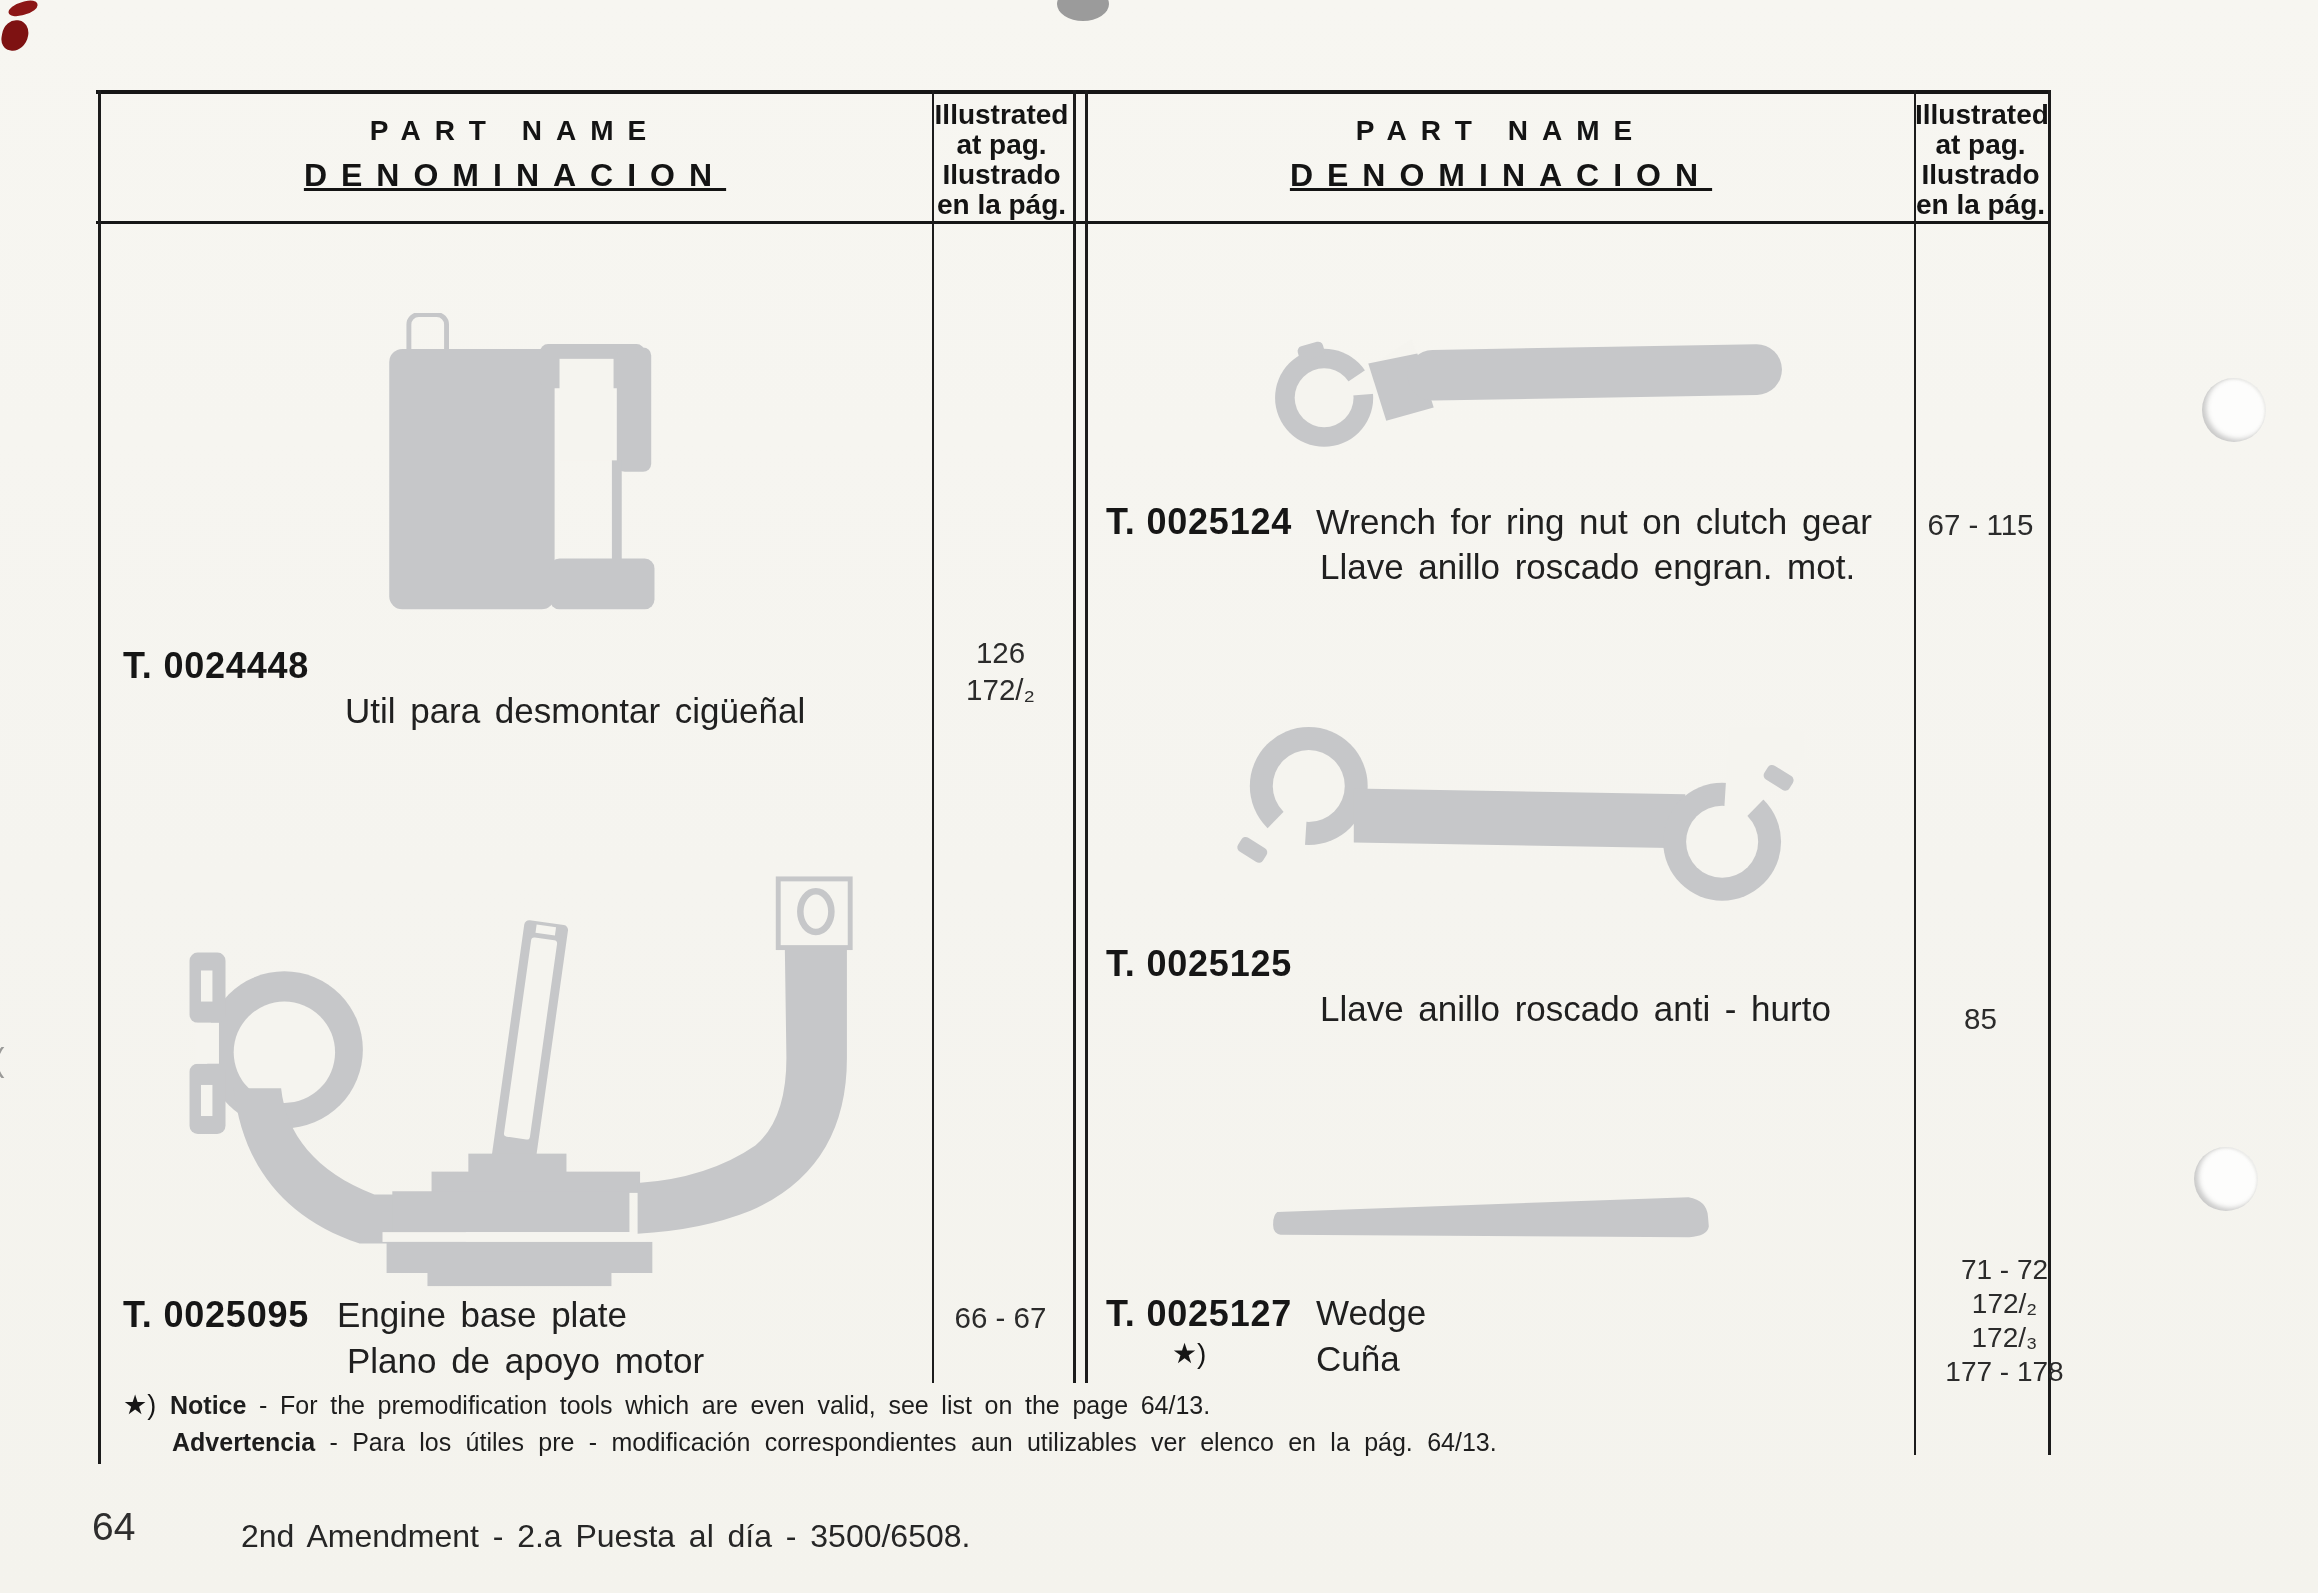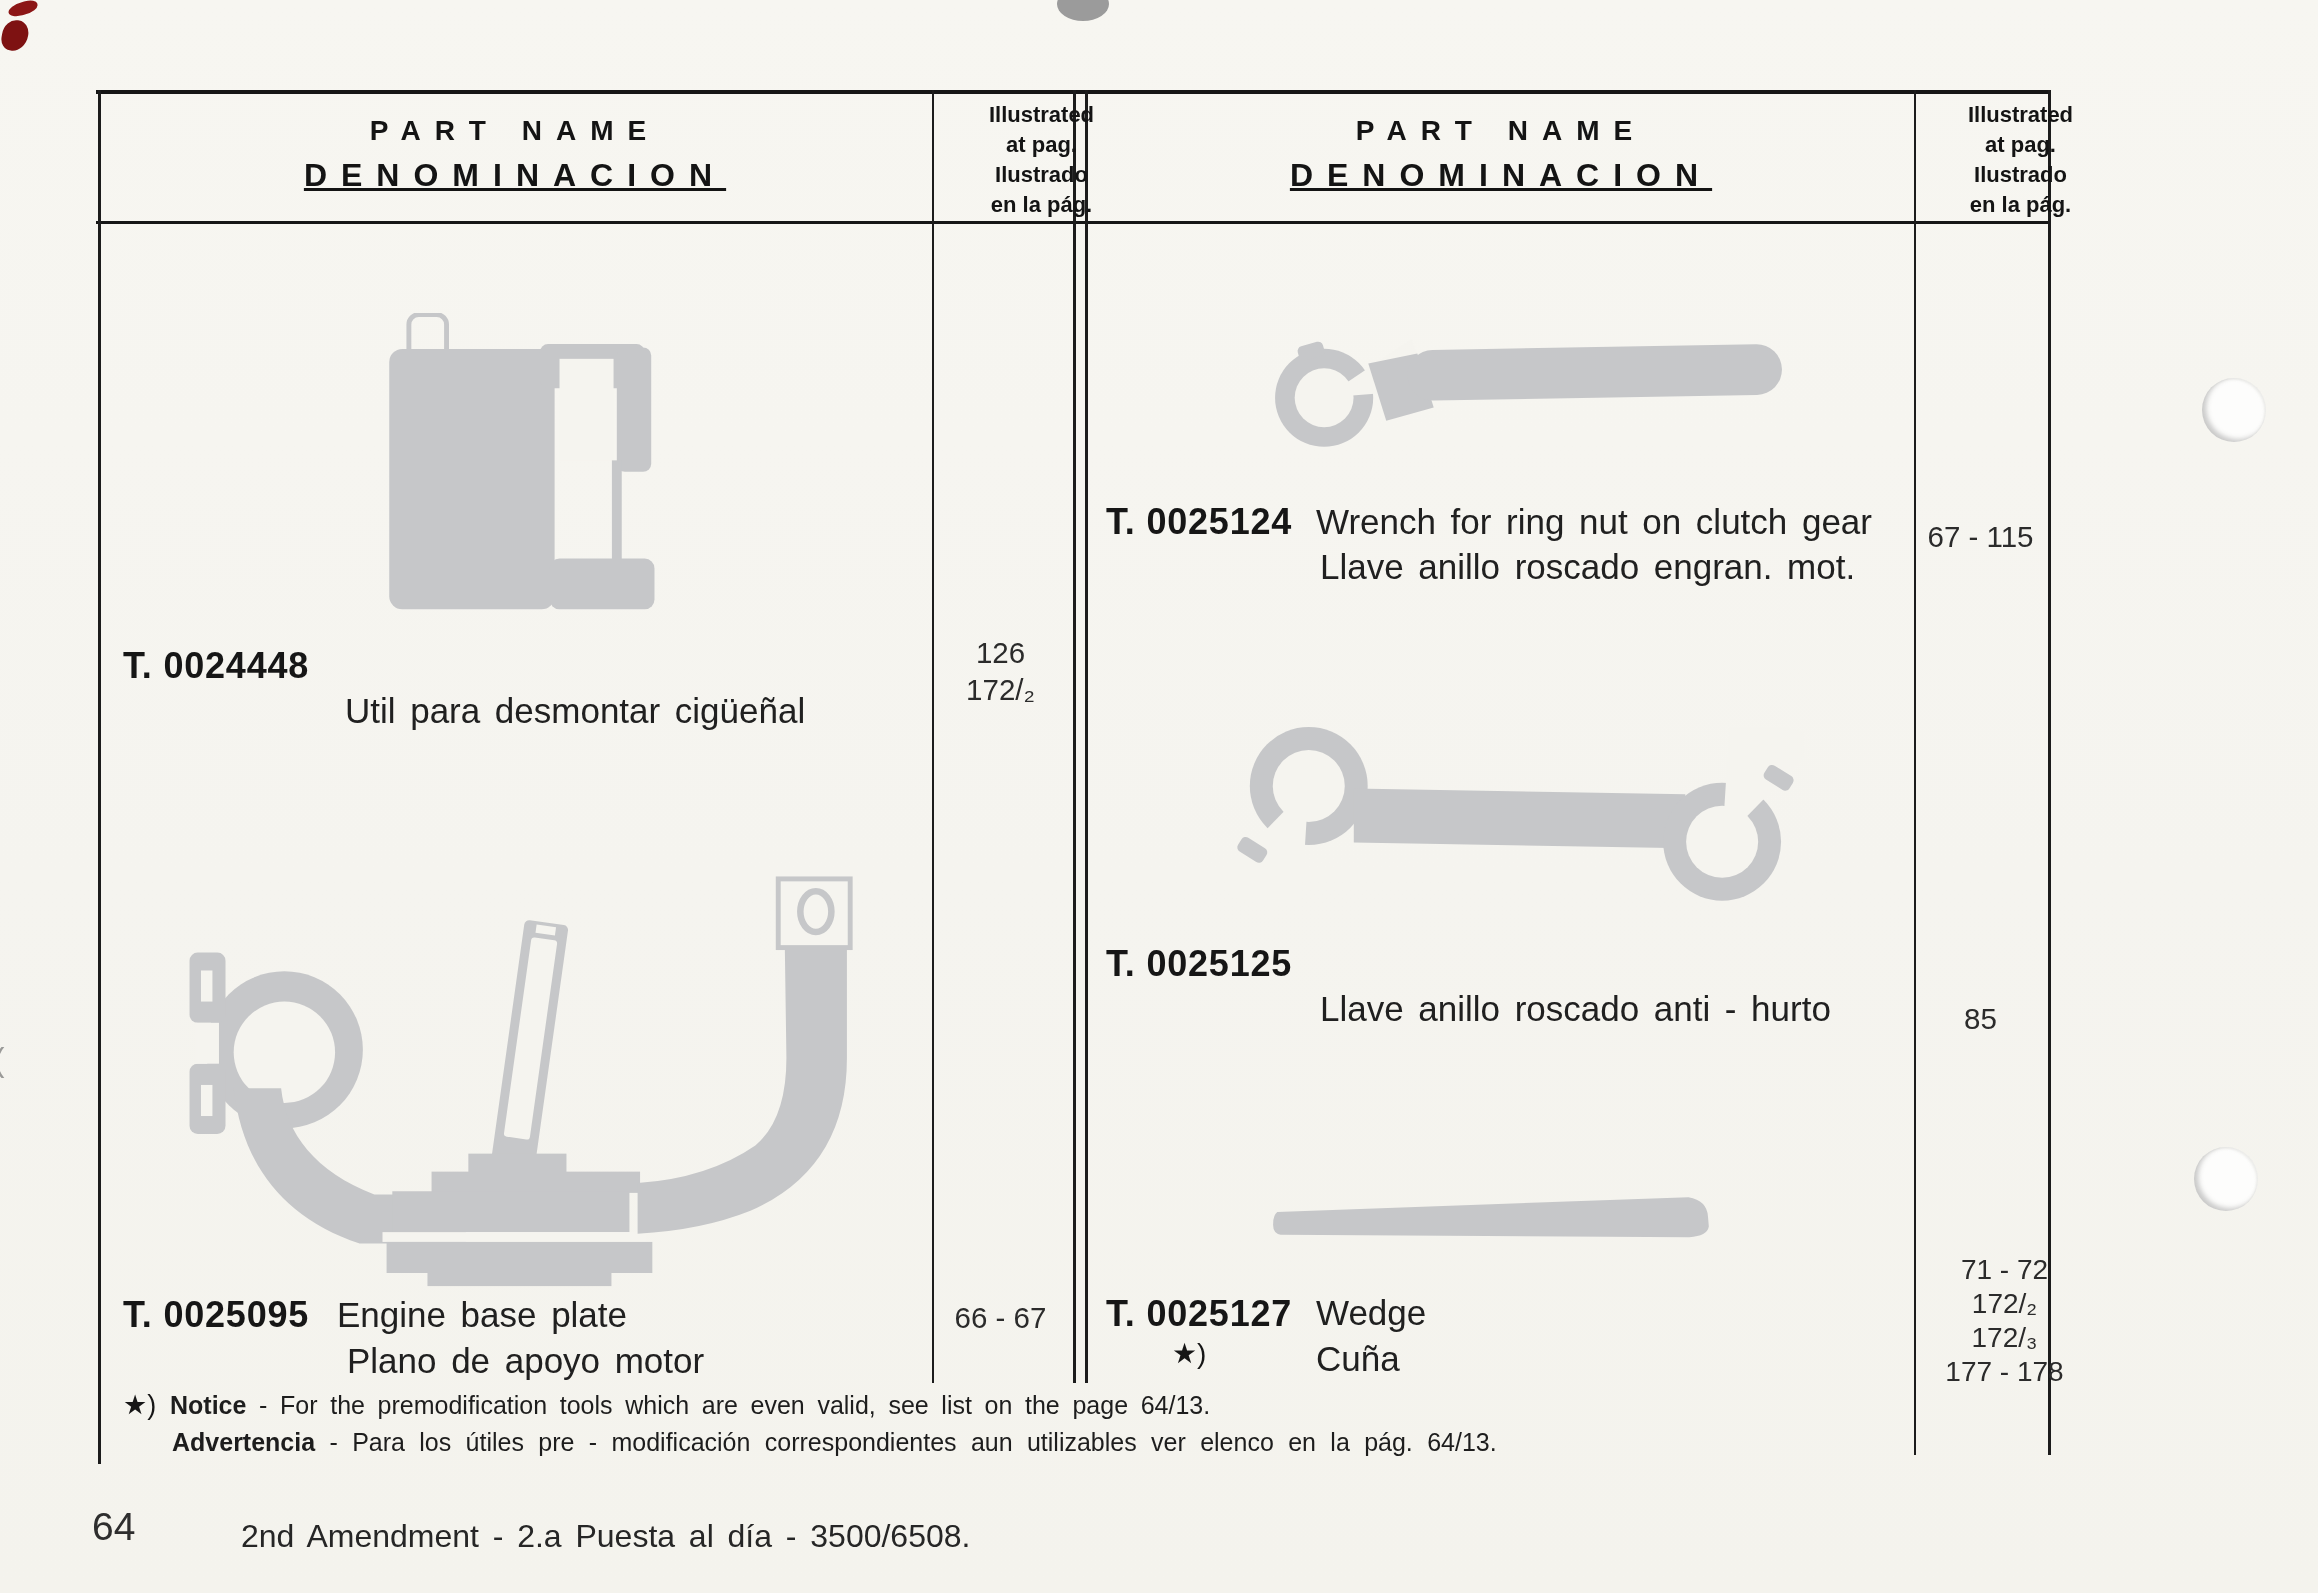--- a/index.html
+++ b/index.html
@@ -11,21 +11,21 @@
     color:#1b1b1b;
     overflow:hidden;
   }
   .abs{position:absolute;}
   .vline{position:absolute;background:#1c1c1c;}
   .hline{position:absolute;background:#161616;}
   
   .colhead{position:absolute;text-align:center;font-weight:bold;color:#141414;}
   .colhead .l1{font-size:28px;letter-spacing:14px;}
   .colhead .l2{font-size:32px;letter-spacing:14px;margin-top:10px;text-decoration:underline;}
-  .illhead{position:absolute;text-align:center;font-weight:bold;font-size:22px;line-height:30px;color:#141414;padding-left:40px;}
+  .illhead{position:absolute;text-align:center;font-weight:bold;font-size:28px;line-height:30px;color:#141414;}
   
   .pnum{position:absolute;font-size:36px;font-weight:bold;letter-spacing:0.8px;color:#161616;white-space:nowrap;}
   .pname{position:absolute;font-size:35px;color:#202020;white-space:nowrap;word-spacing:4.9px;}
   .pages{position:absolute;text-align:center;font-size:29.5px;color:#2b2b2b;line-height:37px;white-space:nowrap;}
   .pages.small{font-size:28px;line-height:34px;margin-left:24px;}
   .fmark{position:absolute;font-size:28px;color:#161616;}
   
   .notice-line{position:absolute;font-size:25px;color:#1d1d1d;white-space:nowrap;word-spacing:5.7px;}
   .notice-line b{font-weight:bold;}
   .notice-star{position:absolute;font-size:27px;color:#161616;}
@@ -148,21 +148,21 @@
       <circle cx="98" cy="74" r="36" fill="#f5f4ef"></circle>
       <polygon points="98,74 205,2 225,64" fill="#f5f4ef"></polygon>
       <rect x="66" y="8" width="32" height="18" rx="6" transform="rotate(-16 82 17)"></rect>
       <polygon points="152,32 212,20 232,86 174,102"></polygon>
       <rect x="200" y="16" width="458" height="62" rx="31" transform="rotate(-1 200 47)"></rect>
     </g>
   </svg>
   <div class="pnum" style="left:1106px;top:501px;">T. 0025124</div>
   <div class="pname" style="left:1316px;top:502px;">Wrench for ring nut on clutch gear</div>
   <div class="pname" style="left:1320px;top:547px;text-align:center;">Llave anillo roscado engran. mot.</div>
-  <div class="pages" style="left:1915px;top:506px;width:131px;margin-top:12px;">
+  <div class="pages" style="left:1915px;top:506px;width:131px;">
     <div>67 - 115</div>
   </div>
 
   <svg class="abs" style="left:1231px;top:727px;" width="573" height="177" viewBox="0 0 700 216">
     <g id="hook-end" fill="#c6c7c9">
       <circle cx="95" cy="72" r="72"></circle>
       <circle cx="95" cy="72" r="44" fill="#f5f4ef"></circle>
       <polygon points="95,72 -30,200 85,228" fill="#f5f4ef"></polygon>
       <rect x="8" y="140" width="36" height="20" rx="6" transform="rotate(32 26 150)"></rect>
     </g>

